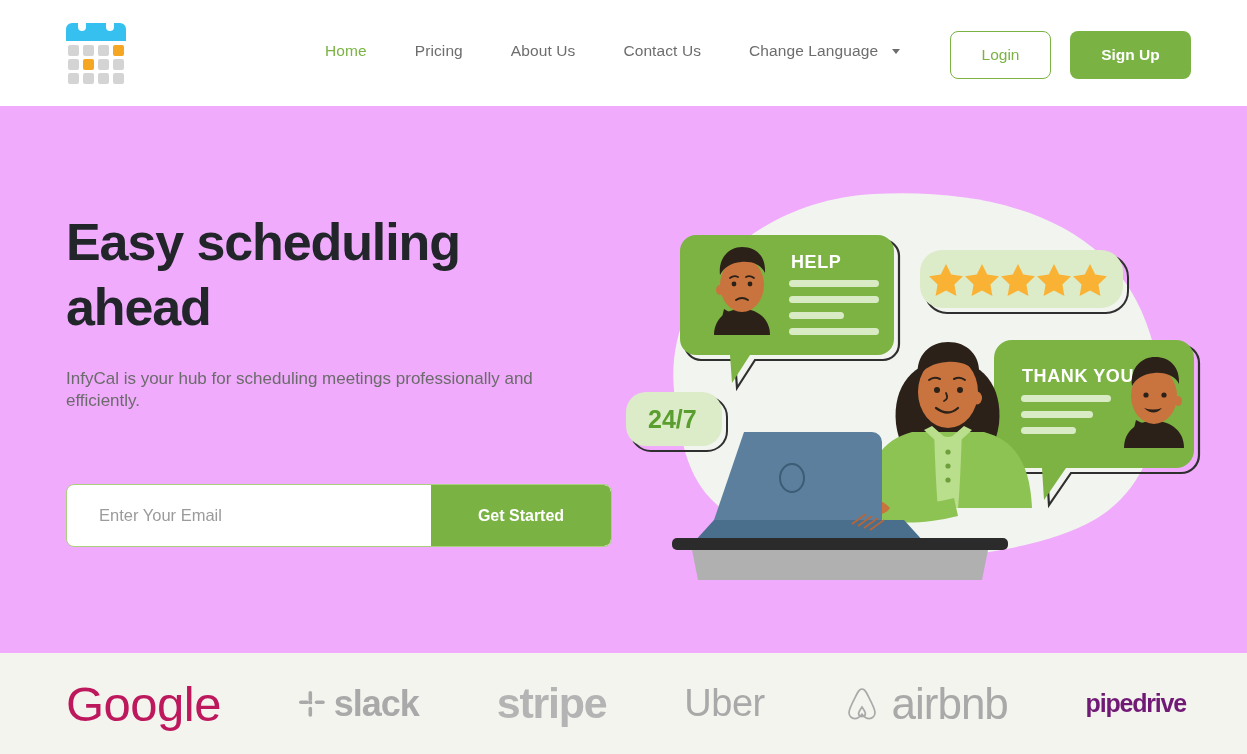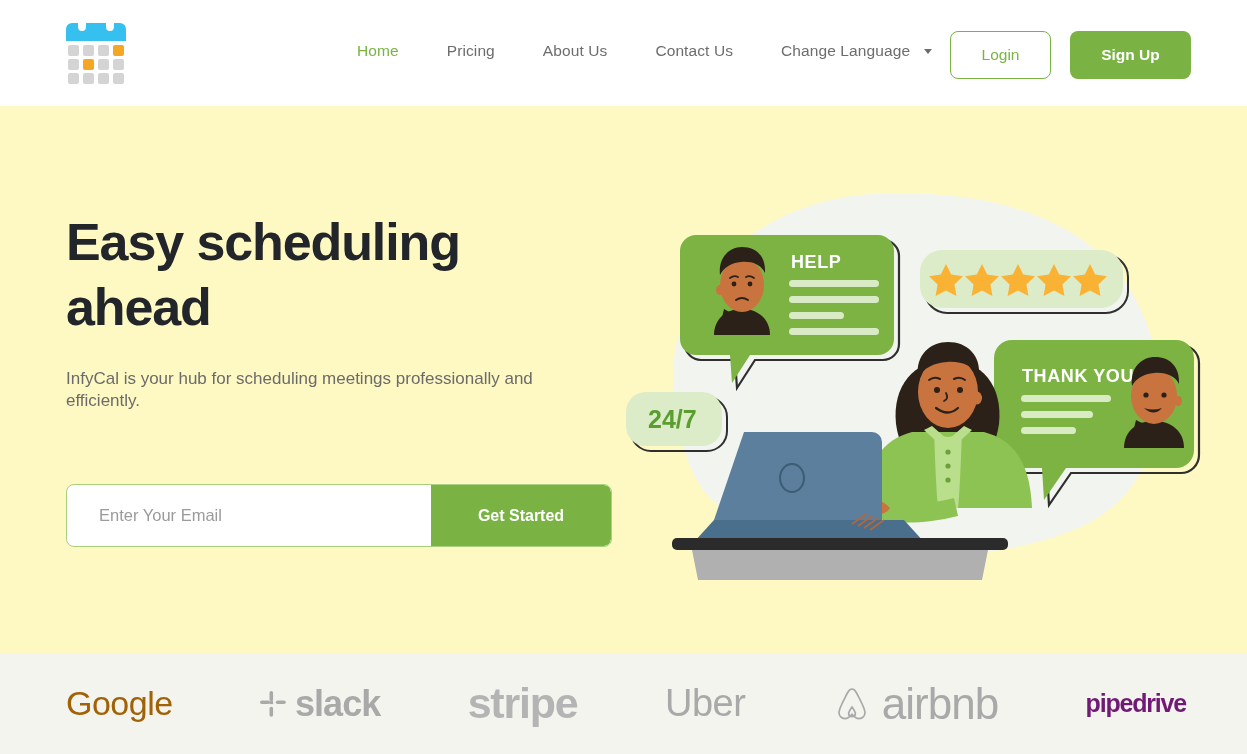--- a/index.html
+++ b/index.html
@@ -58,21 +58,21 @@
     font-size: 15.5px;
     color: #6d6d6d;
     text-decoration: none;
     letter-spacing: 0.1px;
     white-space: nowrap;
     cursor: pointer;
     padding: 0;
   }
   .nav-item { padding: 0 24px; }
   .nav-item:first-child { padding-left: 0; }
-  .nav-link.active { color: #7ab343; margin-left: 32px; }
+  .nav-link.active { color: #7ab343; }
 
   .lang {
     display: flex;
     align-items: center;
     gap: 14px;
     padding: 0 24px;
     cursor: pointer;
   }
   .caret {
     width: 0; height: 0;
@@ -113,21 +113,21 @@
     font-family: "Liberation Sans", sans-serif;
     cursor: pointer;
   }
 
   
   .hero {
     position: absolute;
     top: 106px; left: 0;
     width: 1247px;
     height: 547px;
-    background: #fef9c3;
+    background: #f0abfc;
   }
 
   .hero-copy {
     position: absolute;
     left: 66px;
     top: 104px;
     width: 560px;
   }
 
   .headline {
@@ -211,23 +211,23 @@
     width: 1120px;
     height: 101px;
     display: flex;
     align-items: center;
     justify-content: space-between;
   }
 
   .brand { display: flex; align-items: center; color: #a9a9a9; }
 
   .brand-google {
-    font-size: 34px;
+    font-size: 49px;
     letter-spacing: -0.5px;
-    color: #a16207;
+    color: #be185d;
     align-items: flex-end;
   }
   .brand-slack {
     font-size: 36px;
     font-weight: bold;
     letter-spacing: -1px;
     color: #a9a9a9;
     display: flex;
     align-items: center;
     gap: 9px;

